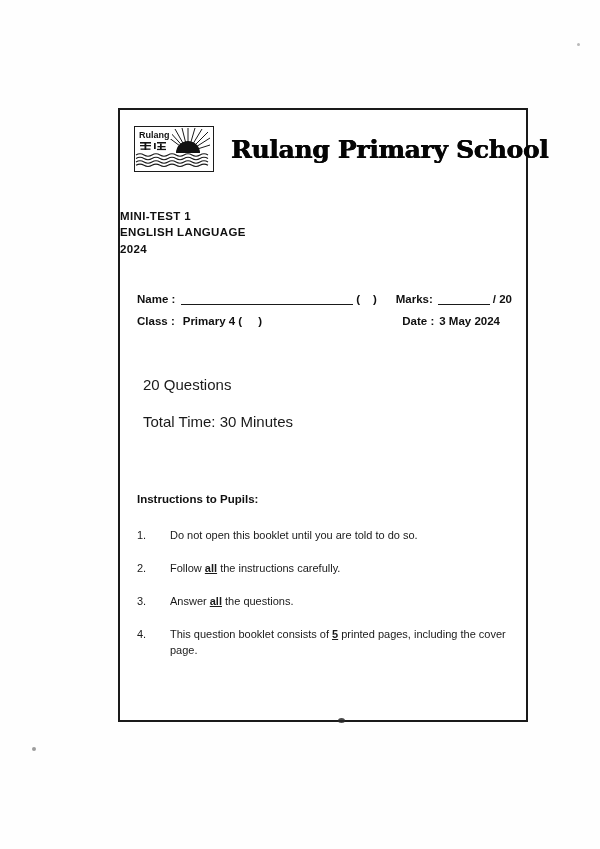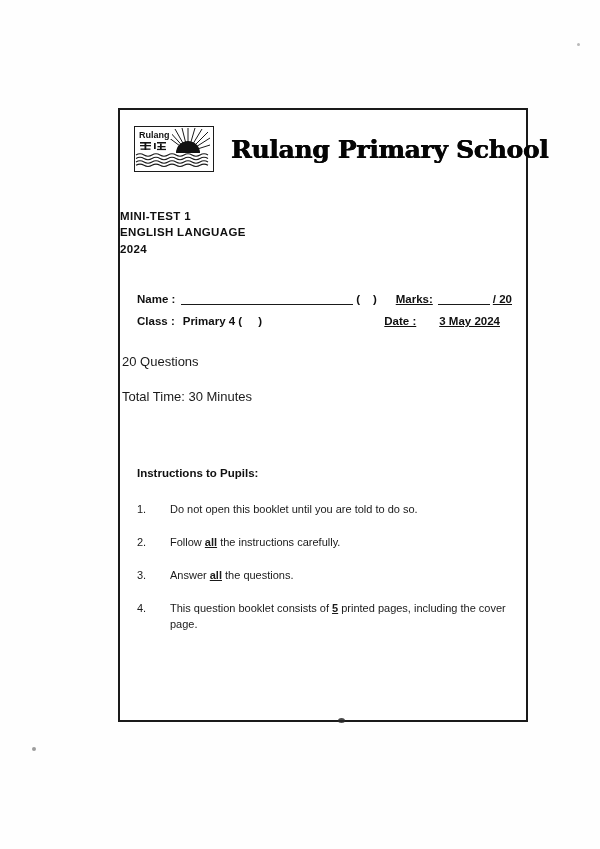--- a/index.html
+++ b/index.html
@@ -114,29 +114,28 @@
     height: 11px;
   }
   .rule-name  { width: 172px; margin: 0 3px 0 6px; }
   .rule-marks { width: 52px;  margin: 0 3px 0 5px; }
   .paren { white-space: pre; }
   .p-right {
     margin-left: auto;
     display: flex;
     align-items: center;
     white-space: nowrap;
-    text-decoration: underline;
   }
   .p-right.date { padding-right: 12px; }
 
   
   .meta {
-    margin-top: 28px;
-    padding-left: 2px;
-    font-size: 13px;
+    margin-top: 50px;
+    padding-left: 23px;
+    font-size: 15px;
     line-height: 1;
     color: #1a1a1a;
   }
   .meta div + div { margin-top: 22px; }
 
   
   .instructions {
     margin-top: 64px;
     padding-left: 17px;
     padding-right: 10px;
@@ -241,21 +240,21 @@
         </span>
       </div>
 
       <div class="p-row">
         <span class="p-label">Class :</span>
         <span style="margin-left:8px">Primary 4 (</span>
         <span class="paren">&nbsp;&nbsp;&nbsp;&nbsp;&nbsp;</span>
         <span class="paren">)</span>
         <span class="p-right date">
           <span>Date  :</span>
-          <span style="margin-left:23px">3 May 2024</span>
+          <span style="margin-left:5px">3 May 2024</span>
         </span>
       </div>
 
     </div>
 
     <div class="meta">
       <div>20 Questions</div>
       <div>Total Time: 30 Minutes</div>
     </div>
 

